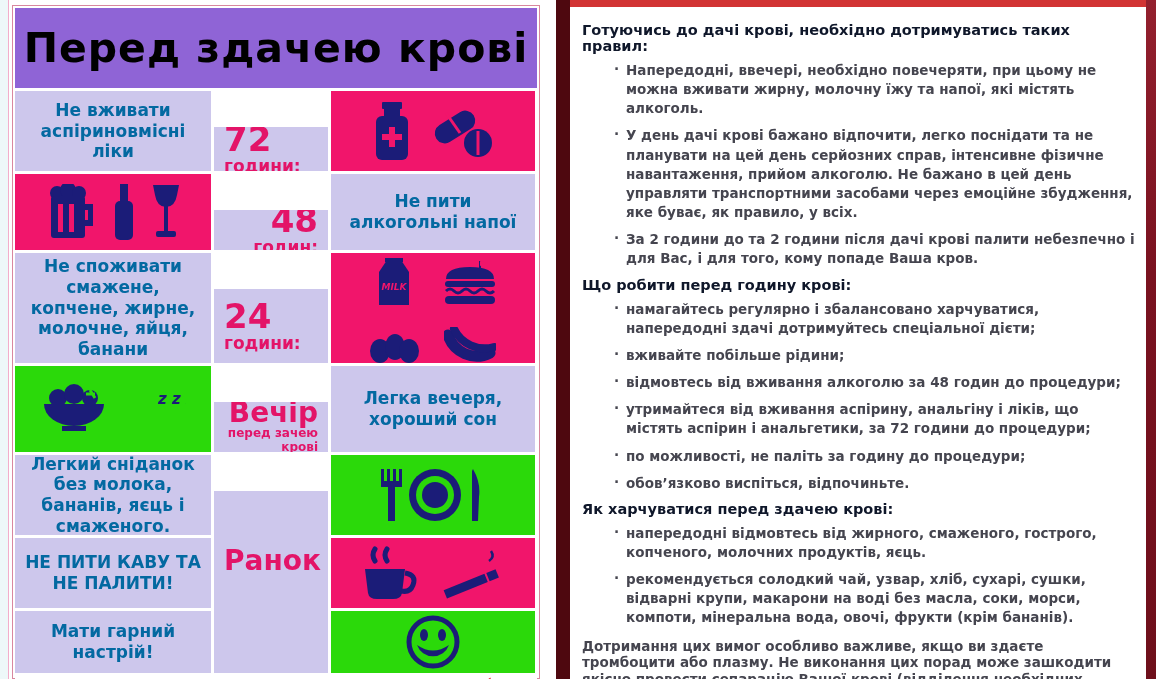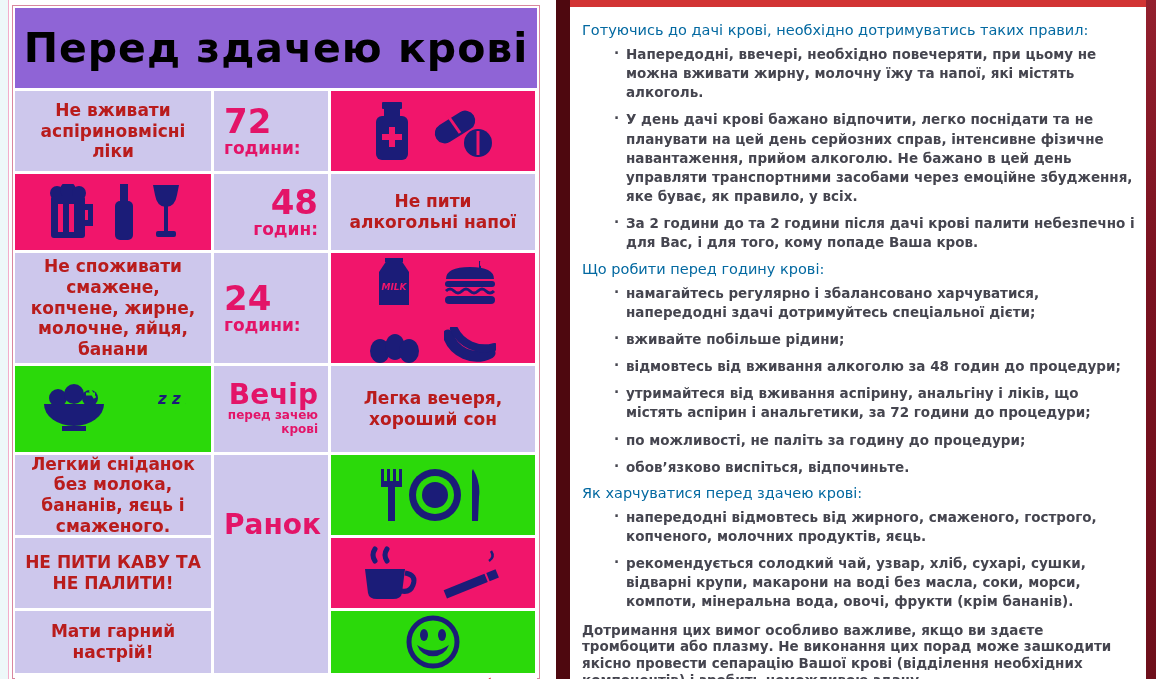--- a/index.html
+++ b/index.html
@@ -17,23 +17,23 @@
   .ig-title { height:80px; background:#8F64D6; color:#000000; display:flex;
               align-items:center; justify-content:center; font-size:41px; font-weight:bold;
               letter-spacing:1px; margin-bottom:3px; }
   .ig-grid { display:grid; grid-template-columns:196px 114px 204px;
              grid-template-rows:80px 76px 110px 86px 80px 70px 62px; gap:3px; }
   .cell { display:flex; align-items:center; justify-content:center; text-align:center;
           padding:4px 8px; overflow:hidden; }
   .lav { background:#CDC7EC; }
   .pinkbg { background:#F1156B; }
   .greenbg { background:#2BD90A; }
-  .txt { font-weight:bold; color:#b91c1c; font-size:17px; line-height:1.22; }
+  .txt { font-weight:bold; color:#0369a1; font-size:17px; line-height:1.22; }
   .time-cell { display:flex; flex-direction:column; justify-content:center;
-               color:#E31468; font-weight:bold; padding:6px 10px; }
+               color:#E31468; font-weight:bold; padding:6px 10px;margin-top:36px; }
   .time-num { font-size:34px; line-height:1.0; }
   .time-unit { font-size:17px; }
   .time-big { font-size:28px; line-height:1.0; }
   .time-small { font-size:12px; line-height:1.15; }
   .al { align-items:flex-start; text-align:left; }
   .ar { align-items:flex-end; text-align:right; }
   .span3 { grid-row:5 / span 3; grid-column:2; justify-content:flex-start; padding-top:56px;gap:16px; }
   .iconrow { display:flex; gap:16px; align-items:center; justify-content:center; }
   .icongrid { display:grid; grid-template-columns:auto auto; gap:20px 22px;
               align-items:center; justify-items:center;font-style:italic; }
@@ -47,21 +47,21 @@
               border-right:26px solid #E02323; transform:rotate(-12deg); }
 
   
   .right-panel { position:absolute; left:556px; top:0; width:600px; height:679px; background:#ffffff; }
   .maroon-left  { position:absolute; left:0; top:0; width:14px; height:100%; background:#4E080F; }
   .maroon-right { position:absolute; right:0; top:0; width:10px; height:100%;
                   background:linear-gradient(180deg,#93202e 0%,#7a1220 40%,#6e0f1b 100%); }
   .top-strip { position:absolute; left:14px; right:10px; top:0; height:7px; background:#D23434; }
   .rules-content { position:absolute; left:14px; right:10px; top:7px; bottom:0;
                    padding:7px 10px 0 12px; overflow:hidden; }
-  .sec-head { color:#0369a1; font-weight:normal; font-size:14.5px; margin:8px 0 7px; }
+  .sec-head { color:#0f172a; font-weight:bold; font-size:14.5px; margin:8px 0 7px; }
   .rules-content ul { list-style:none; padding-left:32px; }
   .rules-content li { position:relative; padding-left:12px; margin-bottom:8px;
                       color:#45454F; font-weight:bold; font-size:13.5px; line-height:1.42; }
   .rules-content li::before { content:"·"; position:absolute; left:0; top:-1px; font-weight:bold; }
   .footer-par { color:#45454F; font-weight:bold; font-size:13.5px; line-height:1.24; margin-top:10px; }
 </style>
 </head>
 <body>
 
 <div class="page">

